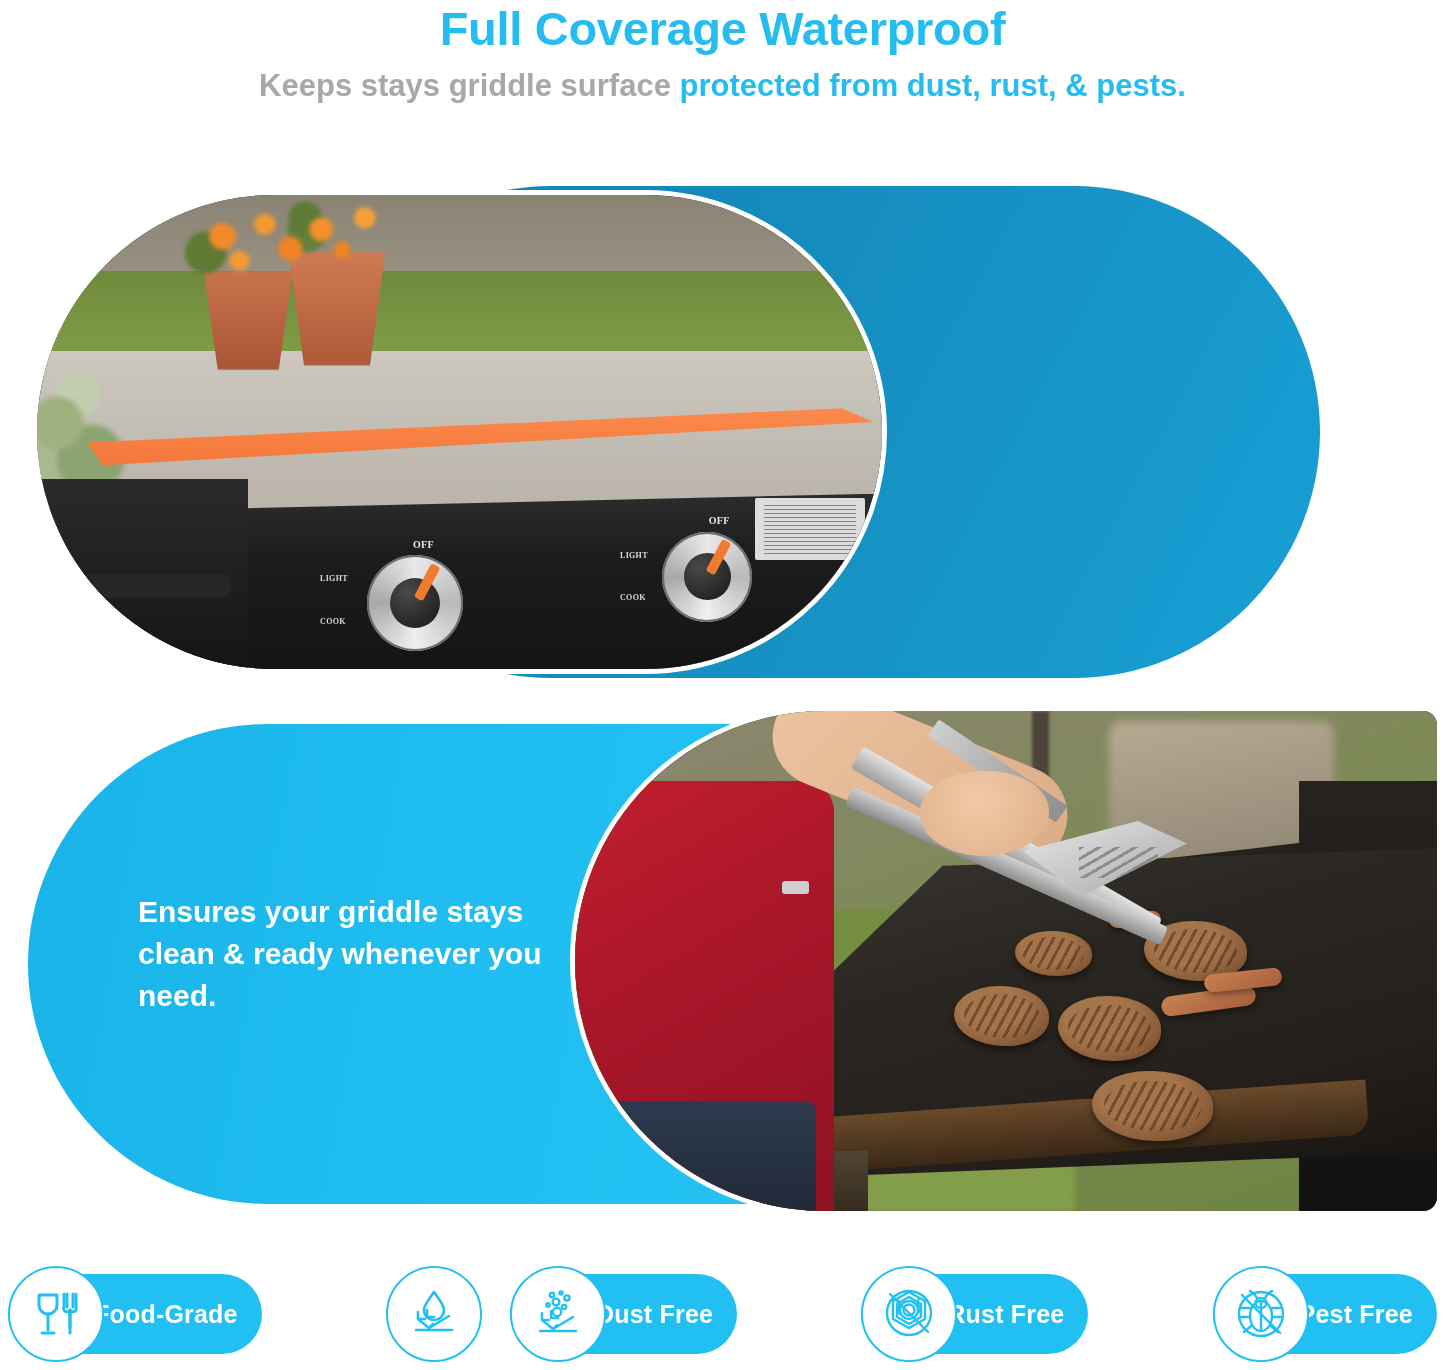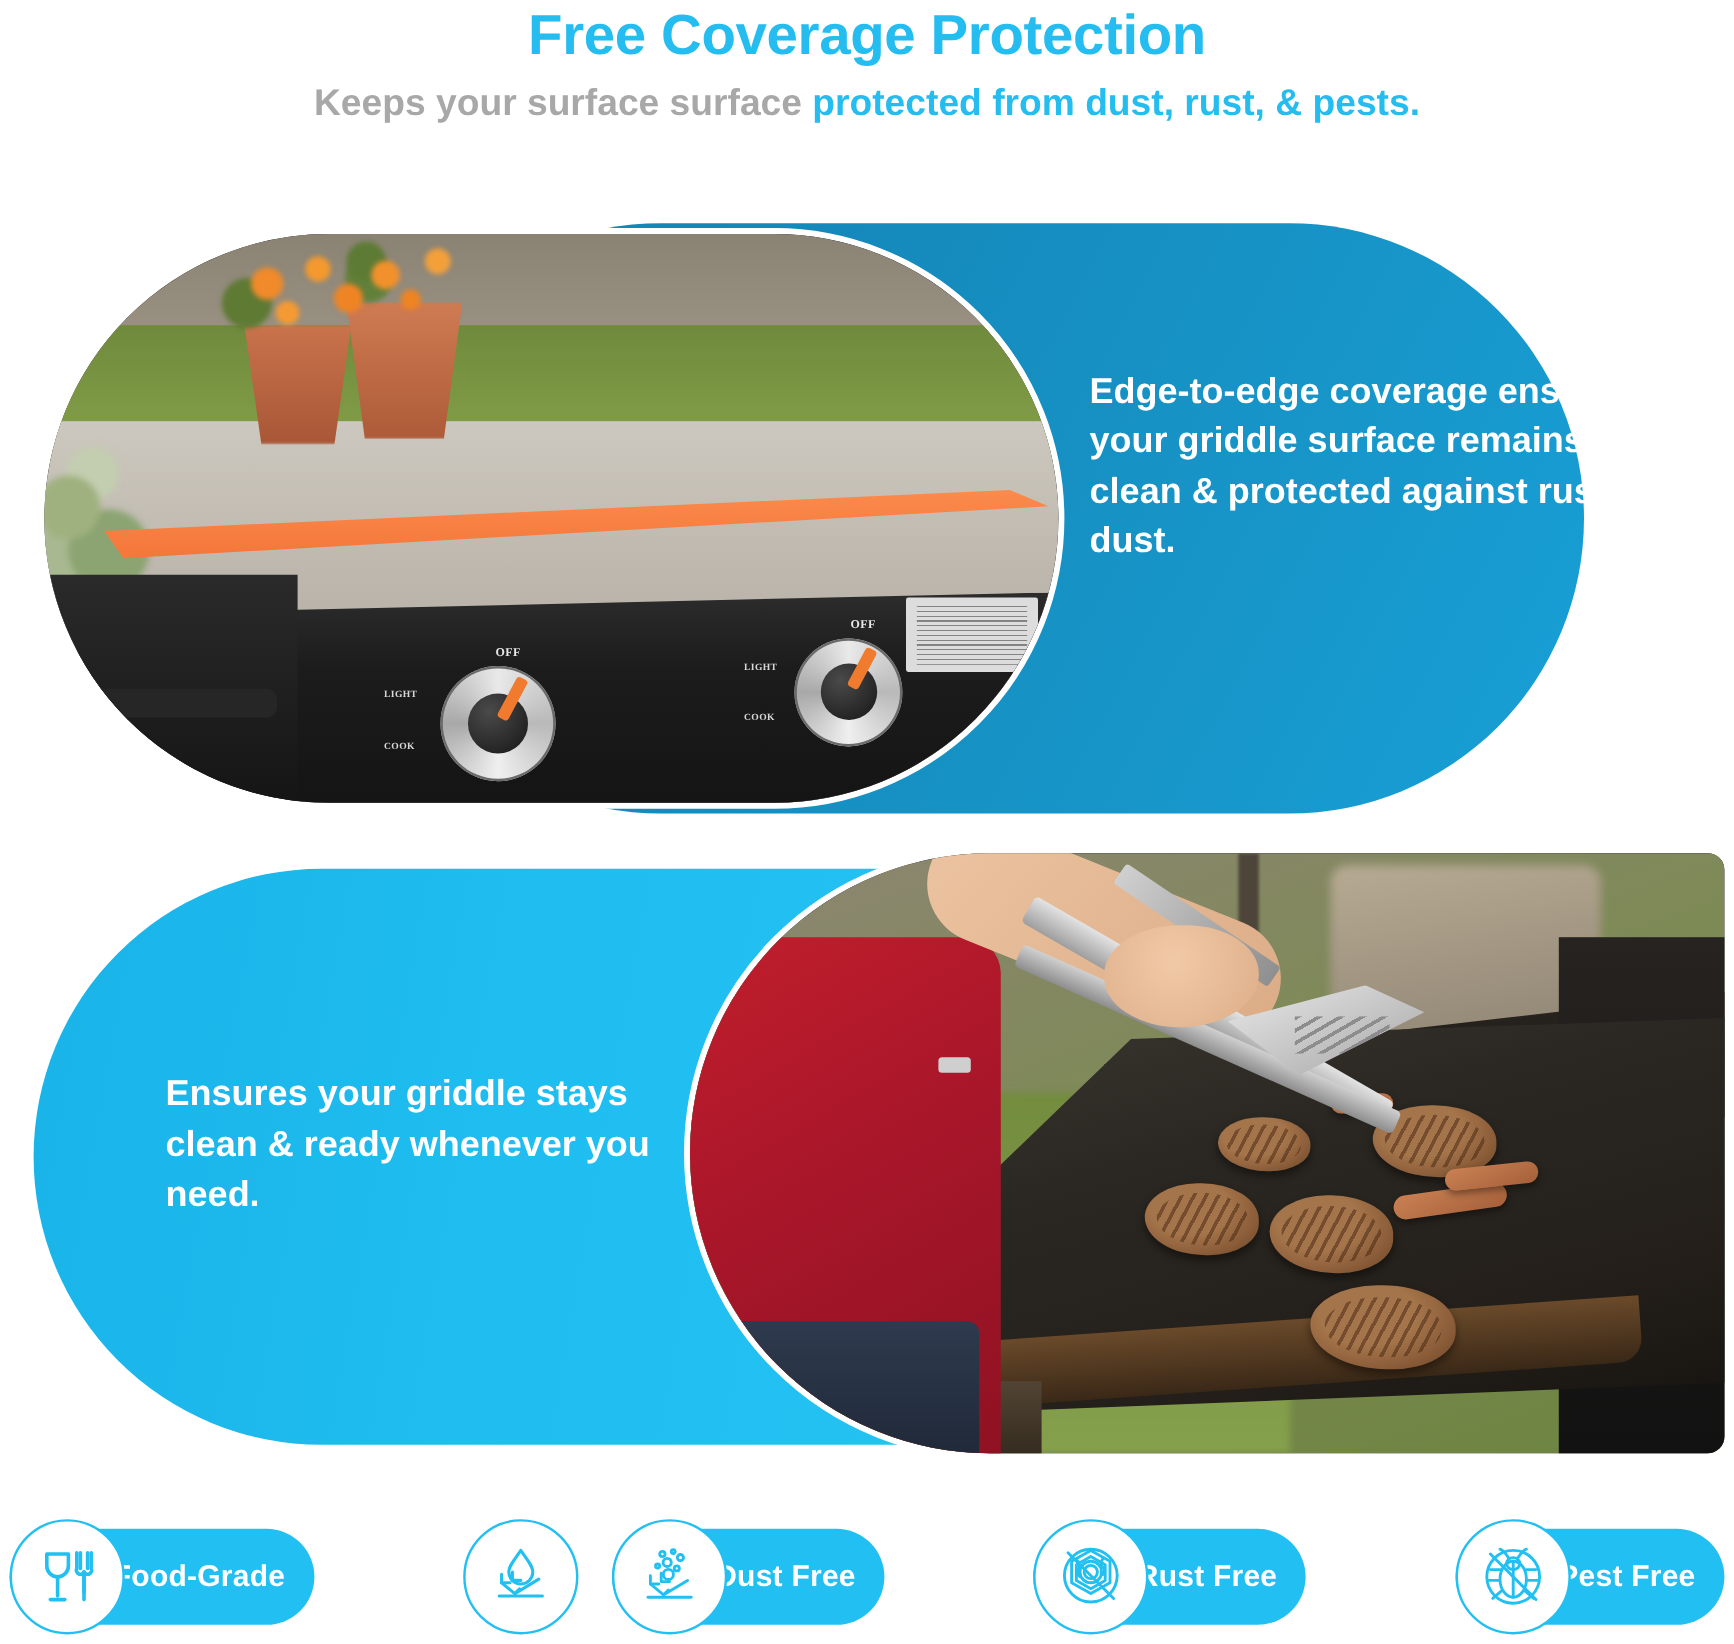--- a/index.html
+++ b/index.html
@@ -259,22 +259,22 @@
     background:#ffffff;
     border:2px solid #22C0F2;
     display:flex; align-items:center; justify-content:center;
   }
   .badge-icon svg { display:block; }
 </style>
 </head>
 <body>
 
 <div id="header">
-  <div id="main-title">Free Coverage Protection</div>
-  <div id="subtitle"><span>Keeps your surface surface </span><span class="hl">protected from dust, rust, &amp; pests.</span></div>
+  <div id="main-title">Full Coverage Waterproof</div>
+  <div id="subtitle"><span>Keeps stays griddle surface </span><span class="hl">protected from dust, rust, &amp; pests.</span></div>
 </div>
 
 <div id="panel-one">
 
   <div id="panel-one-bg"></div>
 
   <div id="panel-one-photo">
     <div class="scene">
       <div class="s1-sky"></div>
       <div class="s1-grass"></div>
@@ -309,21 +309,20 @@
         <div class="knob-mark"></div>
       </div>
       <div class="s1-knobB">
         <div class="knob-ring"></div>
         <div class="knob-core"></div>
         <div class="knob-mark"></div>
       </div>
     </div>
   </div>
 
-  <div id="panel-one-text">Edge-to-edge coverage ensures your griddle surface remains clean &amp; protected against rust &amp; dust.</div>
 </div>
 
 <div id="panel-two">
 
   <div id="panel-two-bg"></div>
 
   <div id="panel-two-text">Ensures your griddle stays clean &amp; ready whenever you need.</div>
 
   <div id="panel-two-photo">
     <div class="scene">

